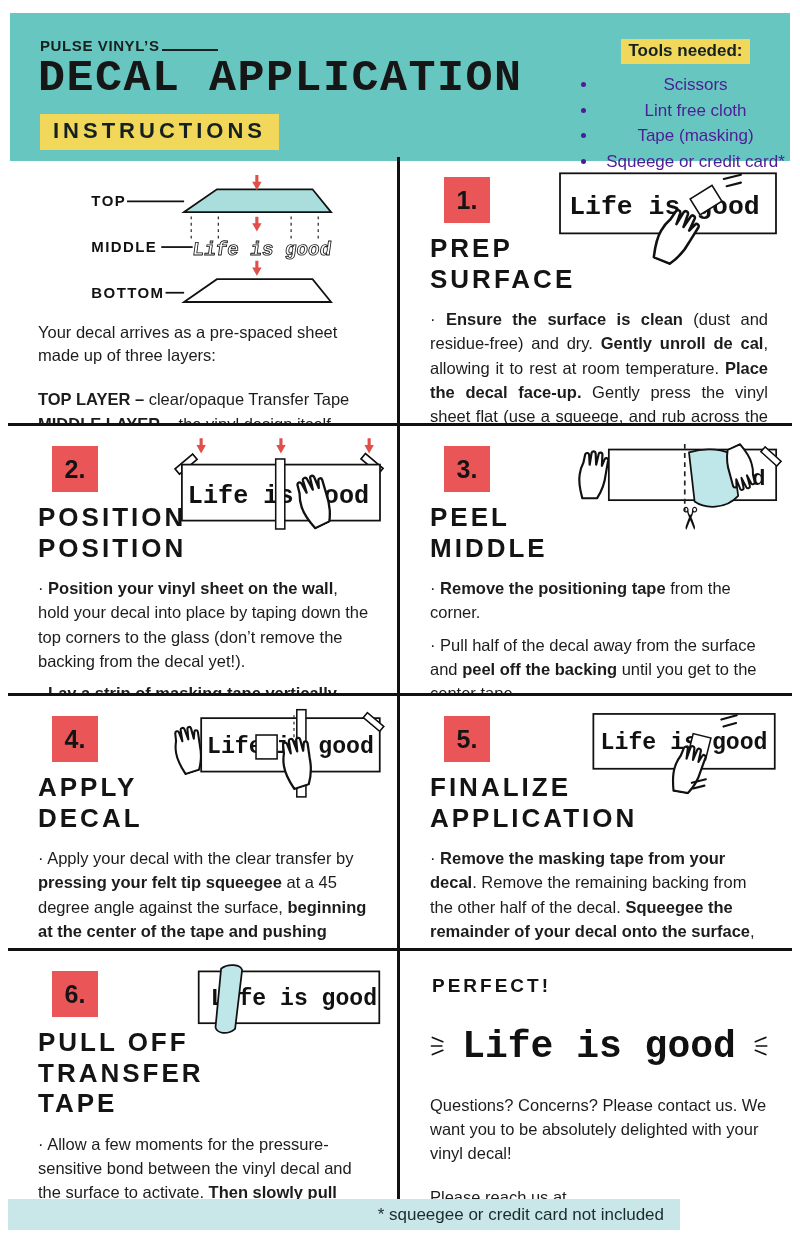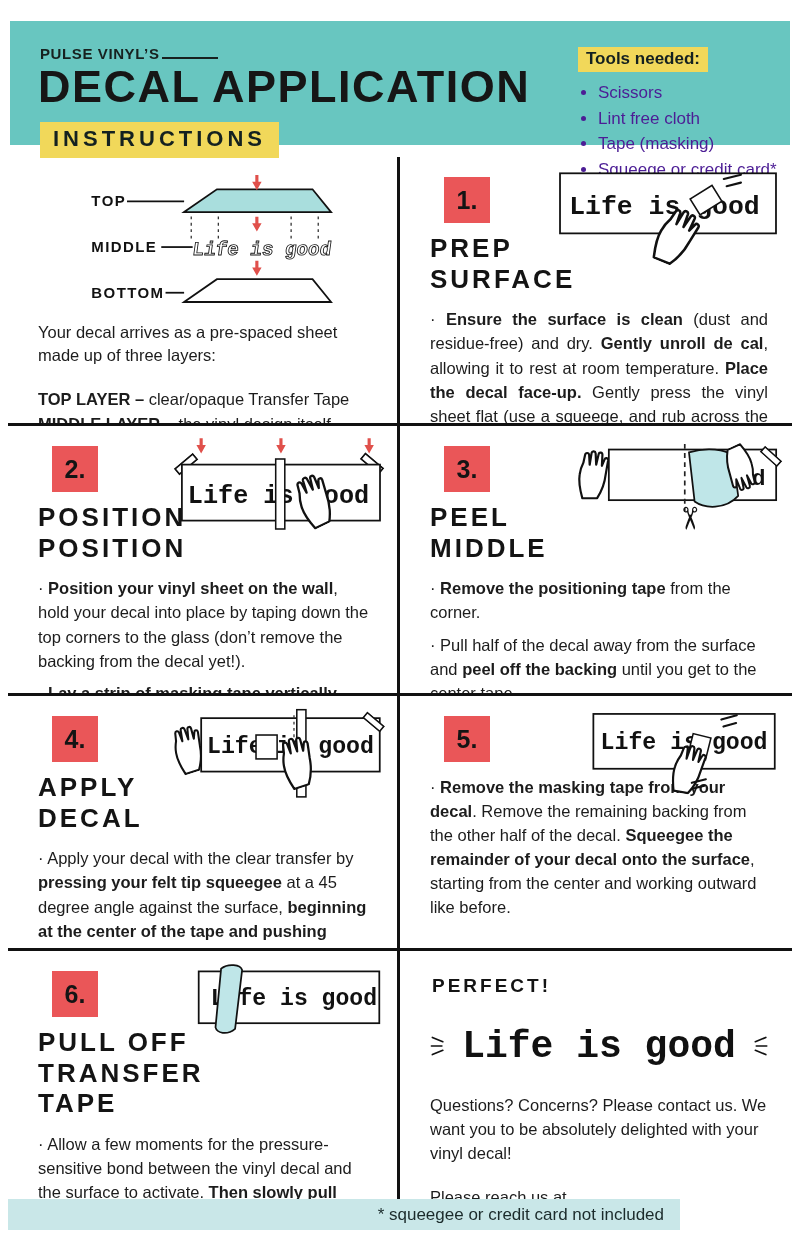--- a/index.html
+++ b/index.html
@@ -1,23 +1,23 @@
 <!DOCTYPE html>
 <html style="--teal: #68C6C0; --yellow: #F1D85A; --red: #EA5658; --arrow_red: #E0504B; --light_teal: #C9E7E8; --sheet_teal: #A9DEDD; --ribbon_teal: #BFE6E8;"><head>
 <meta charset="utf-8">
 <style>
   html,body{margin:0;padding:0;background:#fff;}
   body{width:800px;height:1237px;font-family:"Liberation Sans",sans-serif;color:#1c1c1c;position:relative;overflow:hidden;}
   .page{position:absolute;inset:0;}
 
   
-  .header{position:absolute;left:10px;top:21px;width:780px;height:124px;background:var(--teal);}
+  .header{position:absolute;left:10px;top:13px;width:780px;height:148px;background:var(--teal);text-align:center;}
   .brand{position:absolute;left:30px;top:24px;font-size:15px;font-weight:700;letter-spacing:.6px;color:#17211f;}
   .brand-underline{display:inline-block;width:56px;border-bottom:2px solid #17211f;margin-left:2px;vertical-align:baseline;}
-  .main-title{position:absolute;left:28px;top:40px;font-size:45px;font-weight:800;letter-spacing:1.5px;color:#161616;white-space:nowrap;}
+  .main-title{position:absolute;left:28px;top:40px;font-size:45px;font-weight:800;letter-spacing:1.5px;color:#161616;white-space:nowrap;font-family:Liberation Mono, monospace;}
   .subtitle-chip{position:absolute;left:30px;top:101px;background:var(--yellow);color:#142120;font-size:22px;font-weight:700;letter-spacing:4px;padding:4px 13px 6px;}
   .tools{position:absolute;left:568px;top:26px;width:215px;}
   .tools-chip{display:inline-block;background:var(--yellow);font-size:17px;font-weight:700;padding:2px 8px 3px;color:#142120;}
   .tools ul{margin:8px 0 0 20px;padding:0;font-size:17px;line-height:1.5;color:#4c1d95;}
 
   
   .grid{position:absolute;left:8px;top:157px;width:784px;}
   .row{display:flex;box-sizing:border-box;}
   .row.rb{border-bottom:3px solid #111;}
   .r1{height:269px;}.r2{height:270px;}.r3{height:255px;}.r4{height:248px;}
@@ -224,20 +224,24 @@
               <use href="#sym-hand" width="56" height="74"></use>
             </g>
         </svg>
         <div class="cell-body">
             <p class="body-p"><span>· Apply your decal with the clear transfer by </span><span class="b">pressing your felt tip squeegee</span><span> at a 45 degree angle against the surface, </span><span class="b">beginning at the center of the tape and pushing outward</span><span> (if you notice any bubbles gently pull up the decal and continue to smooth outwards).</span></p>
           </div>
       </div>
 
       <div class="cell">
         <div class="step-num">5.</div>
+        <div class="step-title">
+            <div>FINALIZE</div>
+            <div>APPLICATION</div>
+          </div>
         <svg class="illus" width="232" height="92" viewBox="0 0 330 130">
           <rect class="frame" x="56" y="8" width="258" height="78"></rect>
           <text class="decal-t" x="185" y="58" font-size="33" text-anchor="middle">Life is good</text>
           <path class="s3" d="M238,16 l22,-6 M241,26 l18,-5"></path>
           <g transform="translate(198,36) rotate(14)">
               <rect class="frame2" width="26" height="32"></rect>
             </g>
           <g transform="translate(170,46) rotate(10)">
               <use href="#sym-hand" width="54" height="72"></use>
             </g>

